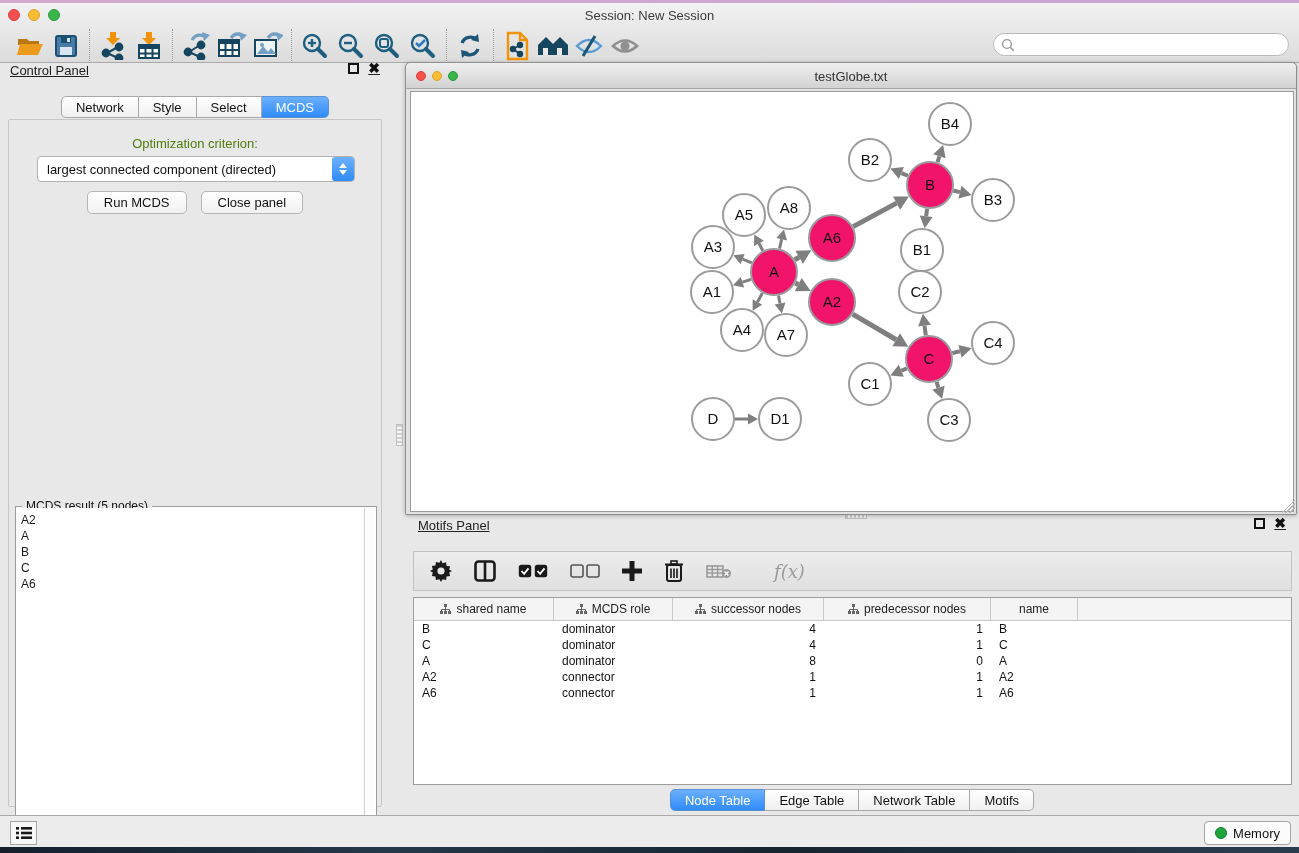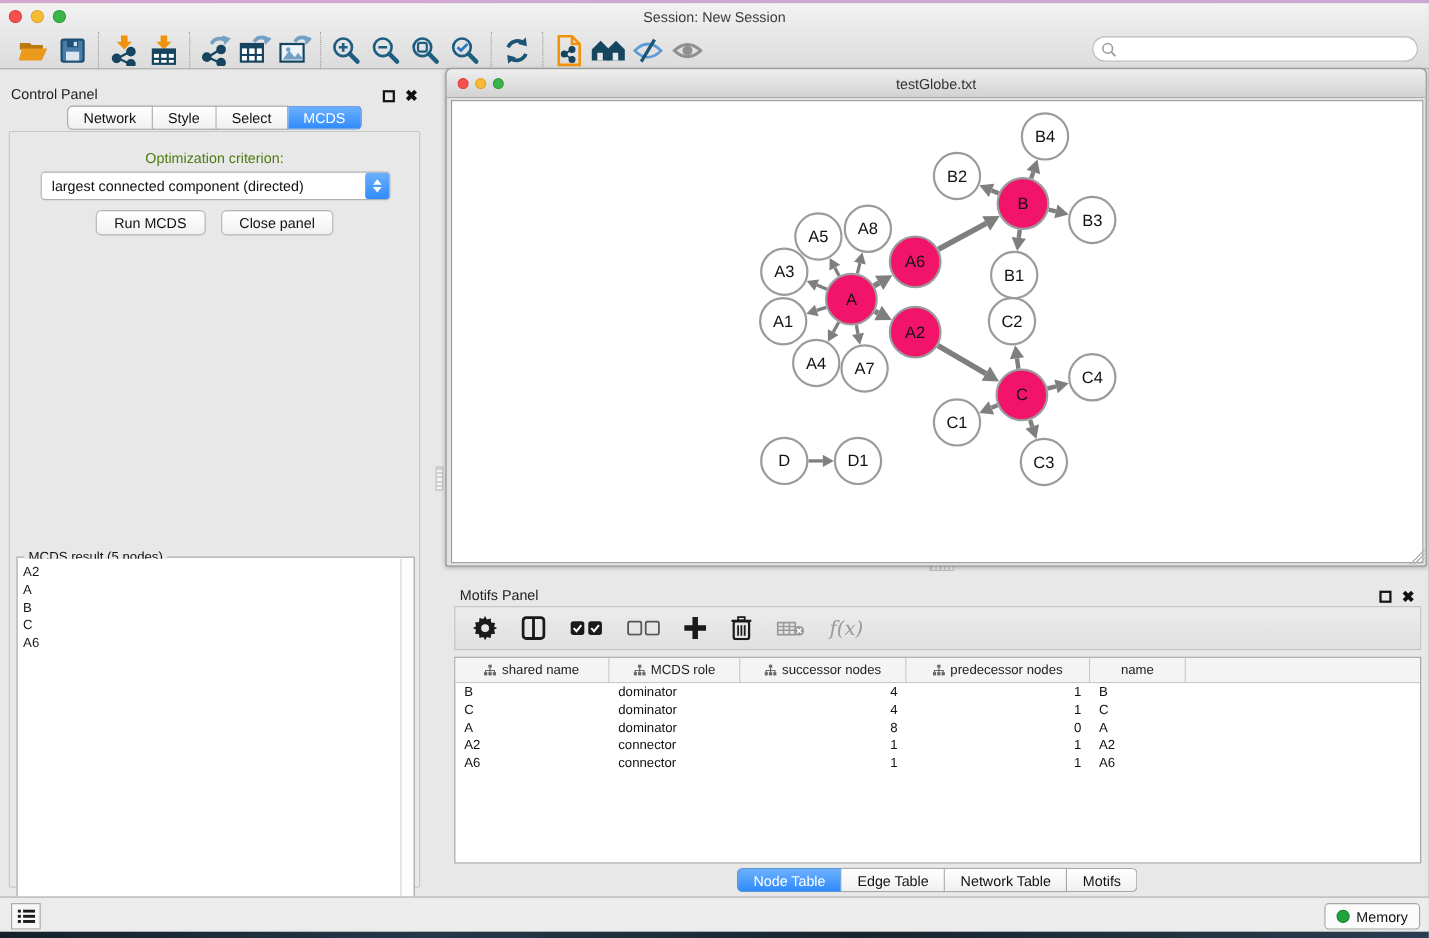--- a/index.html
+++ b/index.html
@@ -29,21 +29,21 @@
   .tb-btn { width:36px; height:34px; display:flex; align-items:center; justify-content:center; }
   .tb-sep { width:1px; height:34px; border-left:1px dotted #9a9a9a; margin:0 5px; }
   .search-wrap { position:absolute; right:10px; top:30px; width:296px; height:23px;
     background:#fff; border:1px solid #b9b9b9; border-radius:12px;
     display:flex; align-items:center; padding-left:7px; }
   .search-wrap input { border:none; outline:none; flex:1; font-size:12px; height:18px;
     font-family:"Liberation Sans",sans-serif; background:transparent; }
   
   .control-panel { position:absolute; left:0; top:63px; width:390px; height:752px; }
   .panel-titlebar { position:absolute; left:0; top:0; width:100%; height:30px;
-    display:flex; align-items:flex-end; padding:0 10px; font-size:13px; color:#222; }
+    display:flex; align-items:flex-start; padding:0 10px; font-size:13px; color:#222;text-decoration:underline; }
   .panel-icons { margin-left:auto; display:flex; align-items:center; gap:9px; }
   .float-icon { width:11px; height:11px; border:2px solid #111; display:inline-block; }
   .close-icon { font-size:14px; font-weight:bold; color:#111; line-height:11px; }
   .seg-tabs { position:absolute; top:33px; width:100%; display:flex; justify-content:center; }
   .seg-tab { height:22px; padding:0 14px; display:flex; align-items:center; font-size:13px;
     background:linear-gradient(#ffffff,#f0f0f0); border:1px solid #a8a8a8; border-left:none; color:#111; }
   .seg-tab:first-child { border-left:1px solid #a8a8a8; border-radius:5px 0 0 5px; }
   .seg-tab:last-child { border-radius:0 5px 5px 0; }
   .seg-tab.active { background:linear-gradient(#6cb0fd,#2f8bfb); color:#fff; border-color:#5a92d6; }
   .cp-content { position:absolute; left:8px; top:56px; width:374px; height:688px;
@@ -90,21 +90,21 @@
     background:#fff; border:1px solid #9a9a9a; }
   .resize-grip { position:absolute; right:1px; bottom:1px; width:14px; height:14px;
     background:
       linear-gradient(135deg, transparent 0 50%, #b5b5b5 50% 56%, transparent 56% 64%, #b5b5b5 64% 70%, transparent 70% 78%, #b5b5b5 78% 84%, transparent 84%); }
   
   .table-panel { position:absolute; left:405px; top:518px; width:894px; height:297px; }
   .tp-toolbar { position:absolute; left:8px; top:33px; width:879px; height:40px;
     background:linear-gradient(#ececec,#e0e0e0); border:1px solid #c2c2c2;
     display:flex; align-items:center; padding-left:16px; gap:22px; }
   .tp-icon { display:flex; align-items:center; justify-content:center; height:28px; }
-  .fx-label { font-family:"DejaVu Serif", serif; font-style:italic; font-size:18px; color:#9a9a9a; }
+  .fx-label { font-family:"DejaVu Serif", serif; font-style:italic; font-size:18px; color:#9a9a9a;margin-left:20px; }
   .data-table { position:absolute; left:8px; top:79px; width:879px; height:188px;
     background:#fff; border:1px solid #9d9d9d; overflow:hidden; font-size:12px; }
   .thead { display:flex; height:23px; background:#f4f4f4; border-bottom:1px solid #c9c9c9; }
   .th { display:flex; align-items:center; justify-content:center; gap:5px;
     border-right:1px solid #c9c9c9; color:#222; }
   .th:last-child { border-right:1px solid #c9c9c9; }
   .trow { display:flex; height:16px; align-items:center; }
   .td { padding:0 8px; white-space:nowrap; overflow:hidden; color:#111; }
   .tbl-tabs { position:absolute; left:0; top:271px; width:100%; display:flex; justify-content:center; }
   

